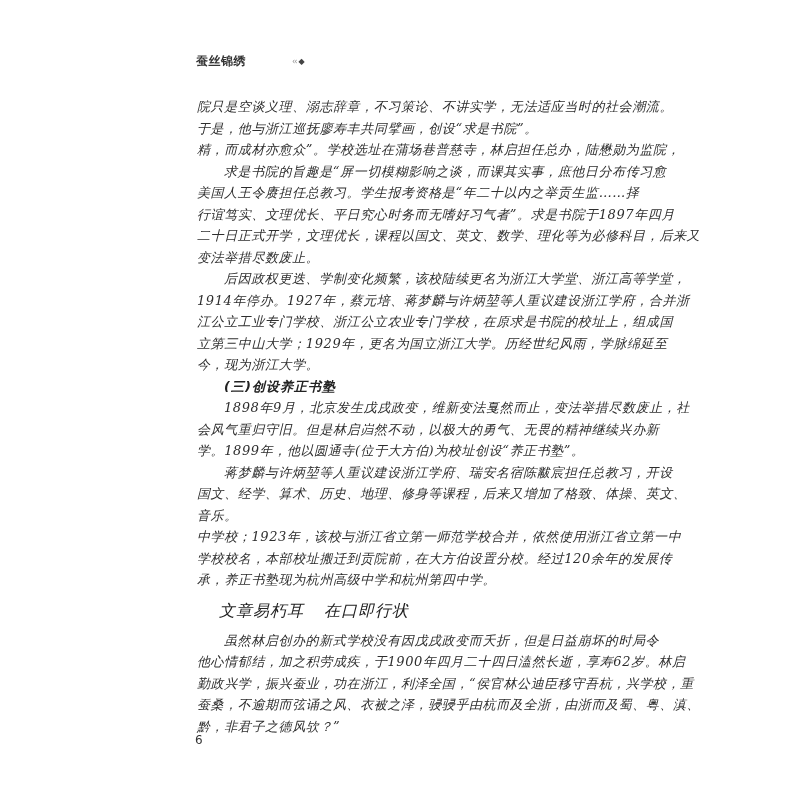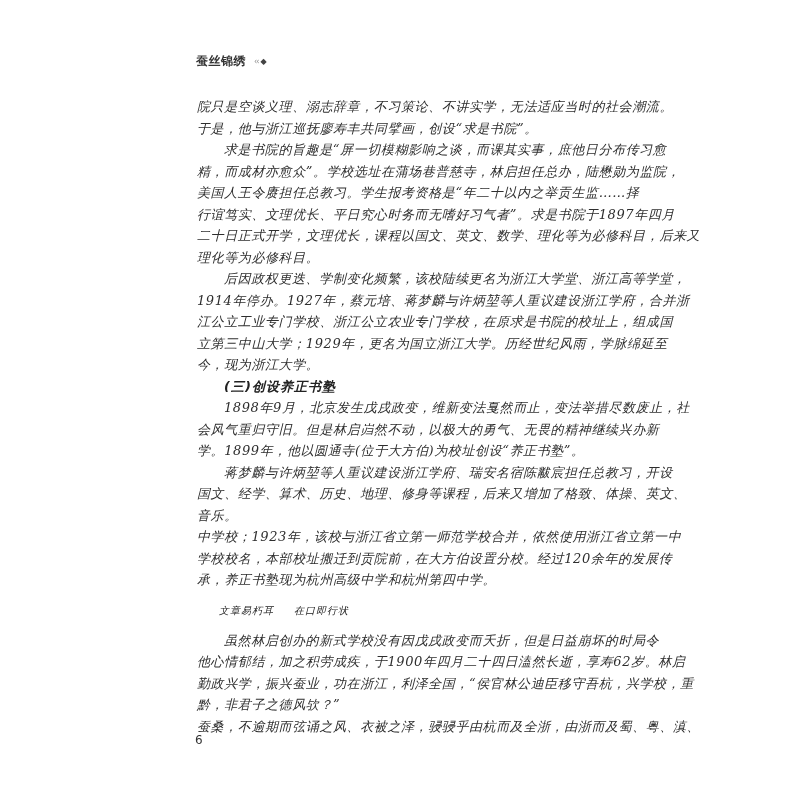--- a/index.html
+++ b/index.html
@@ -1,58 +1,58 @@
 <!DOCTYPE html>
 <html><head>
 <meta charset="utf-8">
 <style>
   html, body { margin: 0; padding: 0; background: #ffffff; }
   body { width: 800px; height: 800px; position: relative; overflow: hidden;
          font-family: "DejaVu Serif", "Liberation Serif", serif; color: #2a2a2a; }
-  .header { position: absolute; left: 196px; top: 53px; display: flex; align-items: center; }
+  .header { position: absolute; left: 196px; top: 53px; display: flex; align-items: center; gap: 38px; }
   .header-title { font-family: "DejaVu Sans", "Liberation Sans", sans-serif; font-size: 12px;
                   font-weight: bold; color: #333; letter-spacing: 0.5px; }
   .header-deco { margin-left: 8px; font-family: "DejaVu Sans", sans-serif; font-size: 8px;
                  color: #888; letter-spacing: -1px; }
   .header-deco .dia { color: #444; font-size: 8px; margin-left: 2px; }
   .body { position: absolute; left: 197px; top: 96px; width: 409px; font-style: italic; }
   .line { font-size: 13px; line-height: 21.5px; height: 21.5px; white-space: nowrap;
           text-align: justify; text-align-last: justify; letter-spacing: 0.6px; color: #2e2e2e; }
   .line.last { text-align-last: left; }
   .indent { padding-left: 27px; }
   .sub-heading { font-family: "DejaVu Sans", "Liberation Sans", sans-serif; font-weight: bold;
                  font-size: 13px; line-height: 21.5px; height: 21.5px; padding-left: 27px;
                  color: #222; letter-spacing: 1px; }
-  .section-heading { font-family: "DejaVu Sans", "Liberation Sans", sans-serif; font-size: 10px;
+  .section-heading { font-family: "DejaVu Sans", "Liberation Sans", sans-serif; font-size: 16px;
                      line-height: 22px; height: 22px; padding-left: 22px; margin-top: 9px; margin-bottom: 8px;
                      color: #222; letter-spacing: 1px; }
   .section-heading .gap { display: inline-block; width: 20px; }
   .page-number { position: absolute; left: 195px; top: 733px; font-family: "DejaVu Sans", sans-serif;
                  font-size: 12px; color: #333; }
 </style>
 </head>
 <body>
 
 <div class="header">
   <span class="header-title">蚕丝锦绣</span>
   <span class="header-deco"><span>‹‹</span><span class="dia">◆</span></span>
 </div>
 
 <div class="body">
   <div>
     <div class="line">院只是空谈义理、溺志辞章，不习策论、不讲实学，无法适应当时的社会潮流。</div>
     <div class="line last">于是，他与浙江巡抚廖寿丰共同擘画，创设“求是书院”。</div>
   </div>
   <div>
+    <div class="line">精，而成材亦愈众”。学校选址在蒲场巷普慈寺，林启担任总办，陆懋勋为监院，</div>
     <div class="line indent">求是书院的旨趣是“屏一切模糊影响之谈，而课其实事，庶他日分布传习愈</div>
-    <div class="line">精，而成材亦愈众”。学校选址在蒲场巷普慈寺，林启担任总办，陆懋勋为监院，</div>
     <div class="line">美国人王令赓担任总教习。学生报考资格是“年二十以内之举贡生监……择</div>
     <div class="line">行谊笃实、文理优长、平日究心时务而无嗜好习气者”。求是书院于1897年四月</div>
     <div class="line">二十日正式开学，文理优长，课程以国文、英文、数学、理化等为必修科目，后来又</div>
-    <div class="line last">理化等为必修科目。</div>
+    <div class="line last">变法举措尽数废止。</div>
   </div>
   <div>
     <div class="line indent">后因政权更迭、学制变化频繁，该校陆续更名为浙江大学堂、浙江高等学堂，</div>
     <div class="line">1914年停办。1927年，蔡元培、蒋梦麟与许炳堃等人重议建设浙江学府，合并浙</div>
     <div class="line">江公立工业专门学校、浙江公立农业专门学校，在原求是书院的校址上，组成国</div>
     <div class="line">立第三中山大学；1929年，更名为国立浙江大学。历经世纪风雨，学脉绵延至</div>
     <div class="line last">今，现为浙江大学。</div>
   </div>
   <div class="sub-heading">(三)创设养正书塾</div>
   <div>
@@ -70,18 +70,18 @@
     <div class="line">学校校名，本部校址搬迁到贡院前，在大方伯设置分校。经过120余年的发展传</div>
     <div class="line last">承，养正书塾现为杭州高级中学和杭州第四中学。</div>
   </div>
   <div class="section-heading">
     <span>文章易朽耳</span><span class="gap"></span><span>在口即行状</span>
   </div>
   <div>
     <div class="line indent">虽然林启创办的新式学校没有因戊戌政变而夭折，但是日益崩坏的时局令</div>
     <div class="line">他心情郁结，加之积劳成疾，于1900年四月二十四日溘然长逝，享寿62岁。林启</div>
     <div class="line">勤政兴学，振兴蚕业，功在浙江，利泽全国，“侯官林公迪臣移守吾杭，兴学校，重</div>
+    <div class="line">蚕桑，不逾期而弦诵之风、衣被之泽，骎骎乎由杭而及全浙，由浙而及蜀、粤、滇、</div>
     <div class="line last">黔，非君子之德风欤？”</div>
-    <div class="line">蚕桑，不逾期而弦诵之风、衣被之泽，骎骎乎由杭而及全浙，由浙而及蜀、粤、滇、</div>
   </div>
 </div>
 
 <div class="page-number">6</div>
 
 </body></html>

